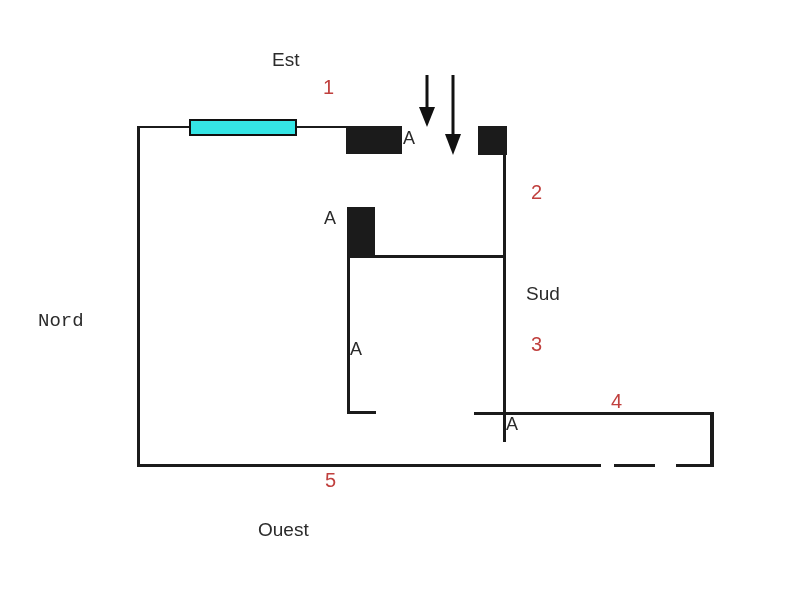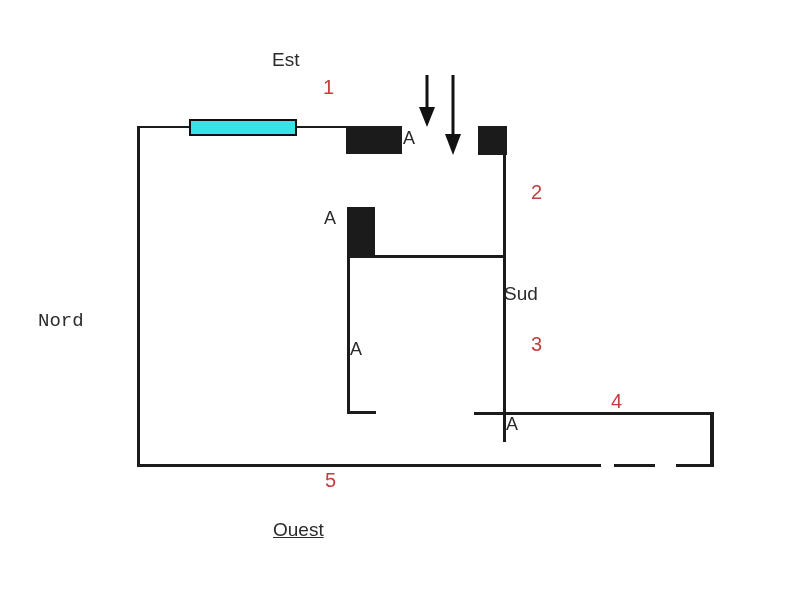--- a/index.html
+++ b/index.html
@@ -71,22 +71,22 @@
 
   <svg class="arrows" width="54" height="92" viewBox="0 0 54 92">
     <line x1="14" y1="5" x2="14" y2="40" stroke="#111" stroke-width="3"></line>
     <polygon points="6,37 22,37 14,57" fill="#111"></polygon>
     <line x1="40" y1="5" x2="40" y2="67" stroke="#111" stroke-width="3"></line>
     <polygon points="32,64 48,64 40,85" fill="#111"></polygon>
   </svg>
 
   <span class="lbl" style="left:272px;top:50px;">Est</span>
   <span class="lbl" style="left:38px;top:311px;font-family:Liberation Mono, monospace;">Nord</span>
-  <span class="lbl" style="left:504px;top:284px;">Sud</span>
-  <span class="lbl" style="left:273px;top:520px;text-decoration:underline;">Ouest</span>
+  <span class="lbl" style="left:526px;top:284px;">Sud</span>
+  <span class="lbl" style="left:258px;top:520px;">Ouest</span>
 
   <span class="num" style="left:323px;top:76px;">1</span>
   <span class="num" style="left:531px;top:181px;">2</span>
   <span class="num" style="left:531px;top:333px;">3</span>
   <span class="num" style="left:611px;top:390px;">4</span>
   <span class="num" style="left:325px;top:469px;">5</span>
 
   <span class="doorlbl" style="left:403px;top:129px;">A</span>
   <span class="doorlbl" style="left:324px;top:209px;">A</span>
   <span class="doorlbl" style="left:350px;top:340px;">A</span>

